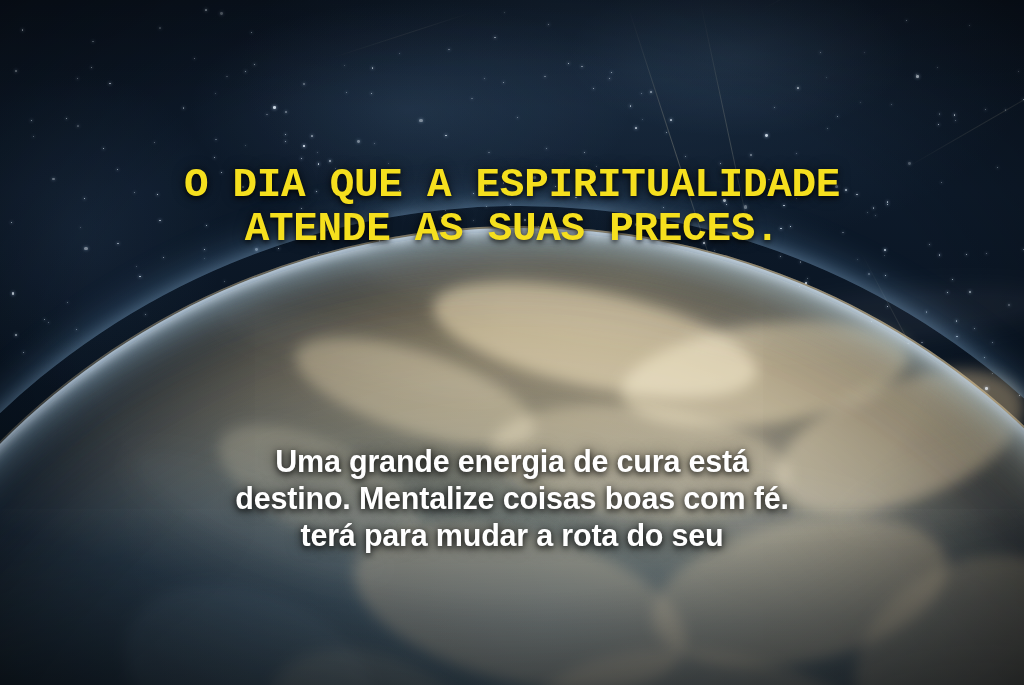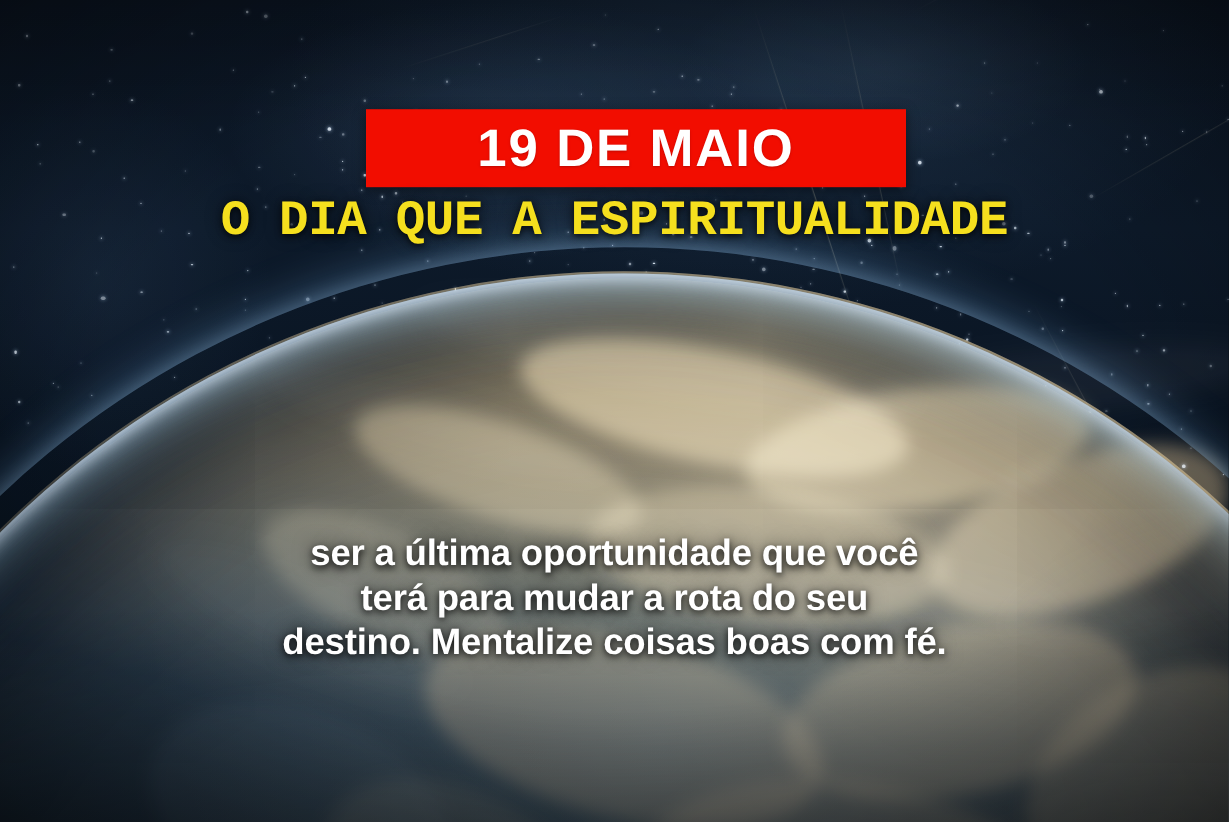--- a/index.html
+++ b/index.html
@@ -492,29 +492,27 @@
       <div class="limb-gold"></div>
       <div class="atmo"></div>
     </div>
     <div class="atmo-glow"></div>
   </div>
 
   <div class="vignette"></div>
 
   <div class="content">
 
-    <div class="date-banner">
-      <span>19 DE MAIO</span>
-    </div>
 
     <div class="headline">
       <span class="hl-line">O DIA QUE A ESPIRITUALIDADE</span>
+      <span class="hl-line">ATENDE AS SUAS PRECES.</span>
     </div>
 
     <div class="body-copy">
-      <span class="bc-line">ser a última oportunidade que você</span>
+      <span class="bc-line">Uma grande energia de cura está</span>
+      <span class="bc-line">destino. Mentalize coisas boas com fé.</span>
       <span class="bc-line">terá para mudar a rota do seu</span>
-      <span class="bc-line">destino. Mentalize coisas boas com fé.</span>
     </div>
 
 
   </div>
 </div>
 
 </body></html>

